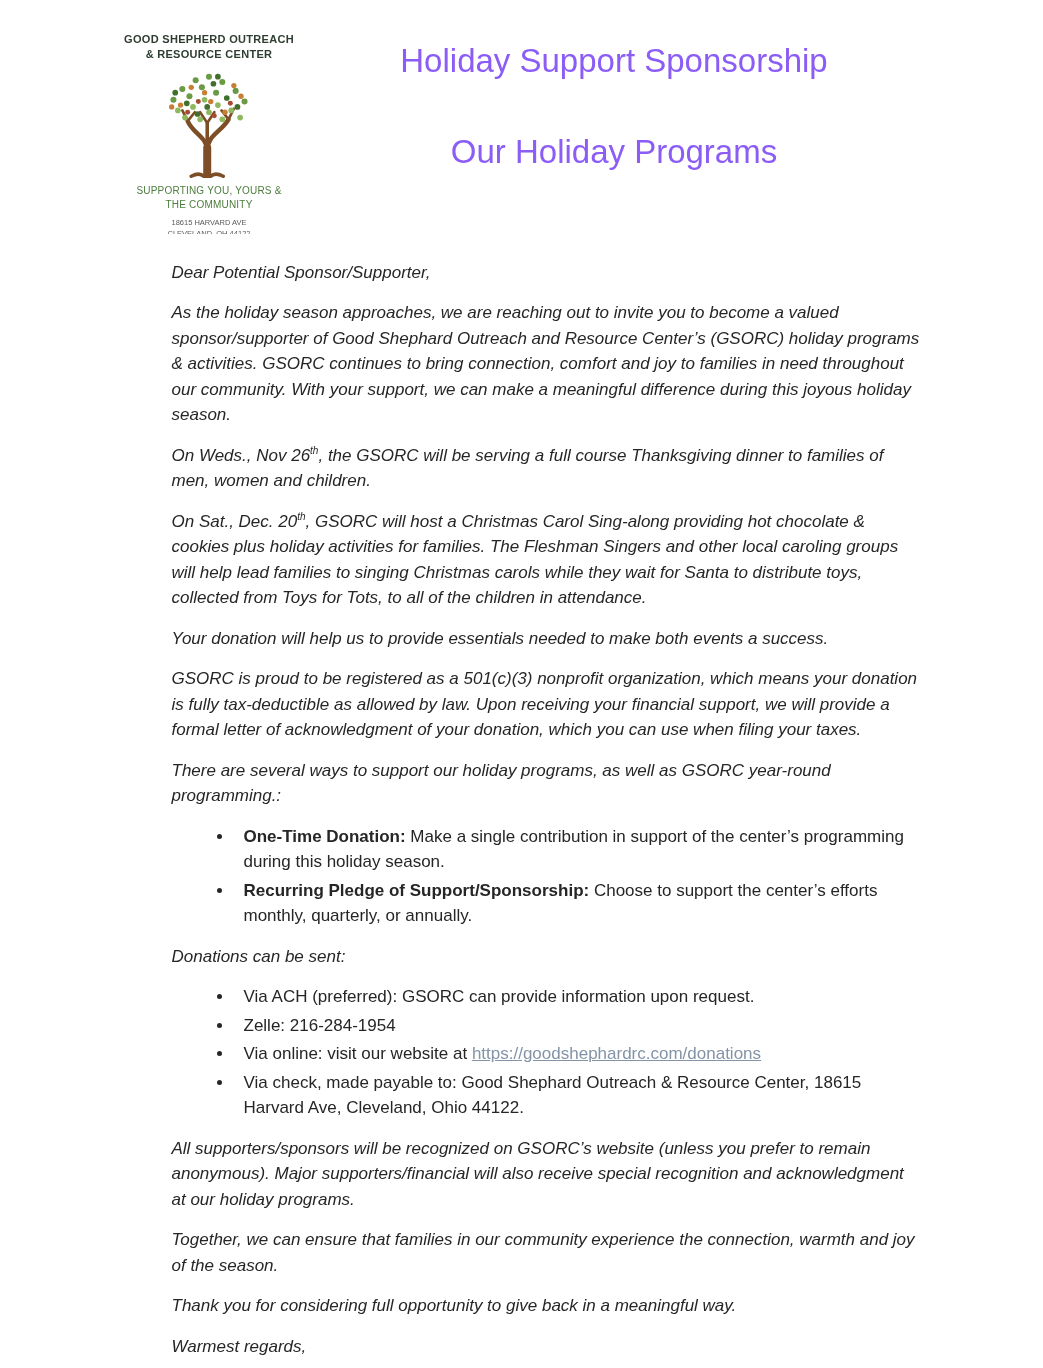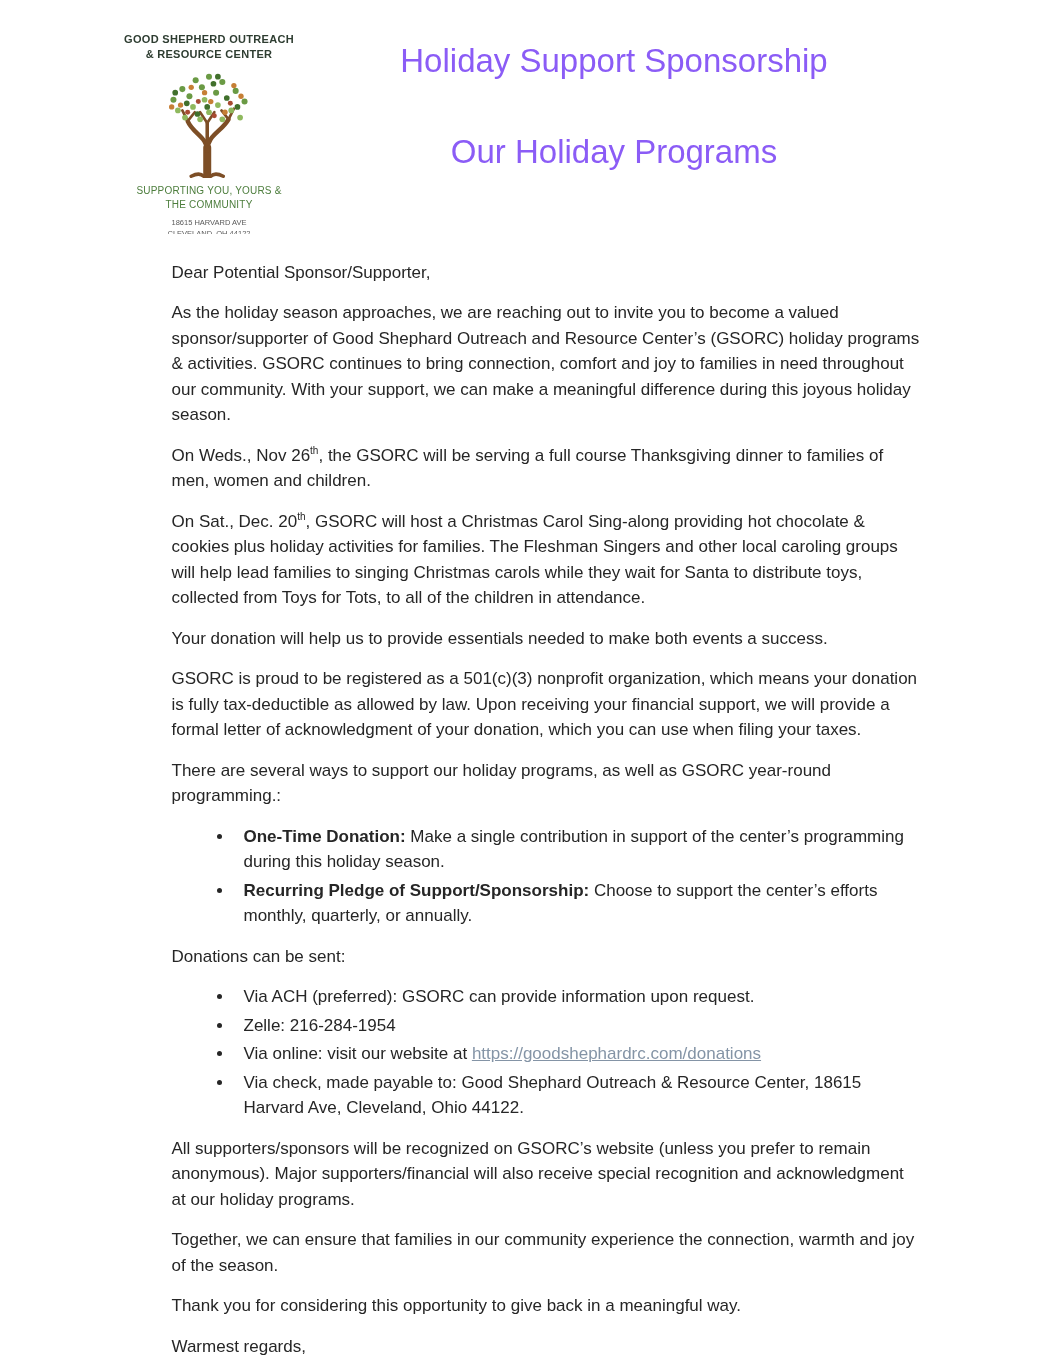--- a/index.html
+++ b/index.html
@@ -58,21 +58,21 @@
     font-weight: 400;
     color: #8b5cf6;
     line-height: 1.38;
   }
   .letter-body {
     padding: 26px 45px 40px 95px;
     font-size: 17px;
     line-height: 1.5;
     color: #262626;
   }
-  .letter-body p { margin: 0 0 15px 0; }
+  .letter-body p { margin: 0 0 15px 0; font-style: italic; }
   sup { font-size: 10px; vertical-align: super; line-height: 0; }
   ul.bullets {
     margin: 0 0 15px 0;
     padding-left: 62px;
     list-style-type: disc;
   }
   ul.bullets li {
     padding-left: 10px;
     margin-bottom: 3px;
   }
@@ -209,20 +209,20 @@
       <li><span>Zelle: 216-284-1954</span></li>
       <li><span>Via online: visit our website at </span><a class="doc-link" href="#">https://goodshephardrc.com/donations</a></li>
       <li><span>Via check, made payable to: Good Shephard Outreach &amp; Resource Center, 18615 Harvard Ave, Cleveland, Ohio 44122.</span></li>
     </ul>
 
     <p>All supporters/sponsors will be recognized on GSORC’s website (unless you prefer to remain anonymous). Major supporters/financial will also receive special recognition and acknowledgment at our holiday programs.</p>
 
 
     <p>Together, we can ensure that families in our community experience the connection, warmth and joy of the season.</p>
 
-    <p>Thank you for considering this opportunity to give back in a meaningful way.</p>
+    <p>Thank you for considering full opportunity to give back in a meaningful way.</p>
 
     <p>Warmest regards,</p>
 
 
   </main>
 
 </div>
 
 </body></html>

